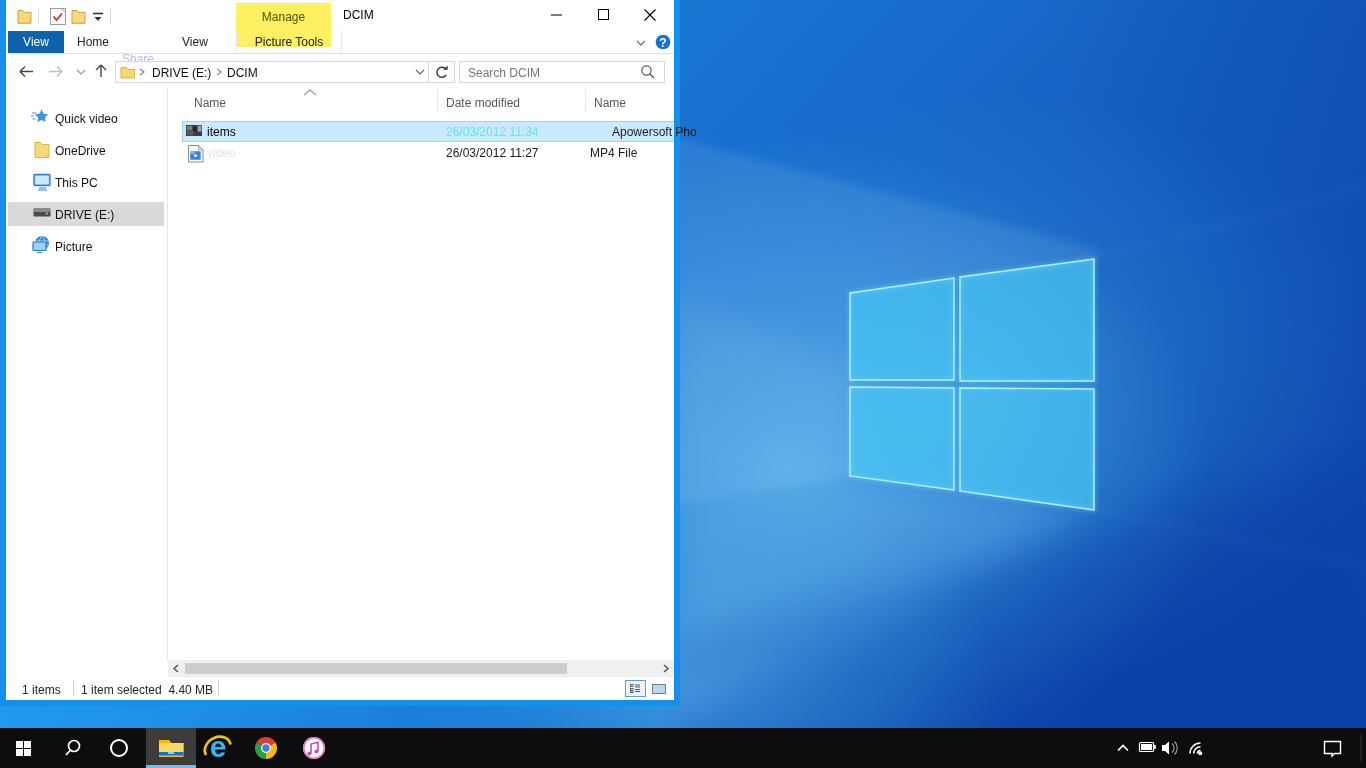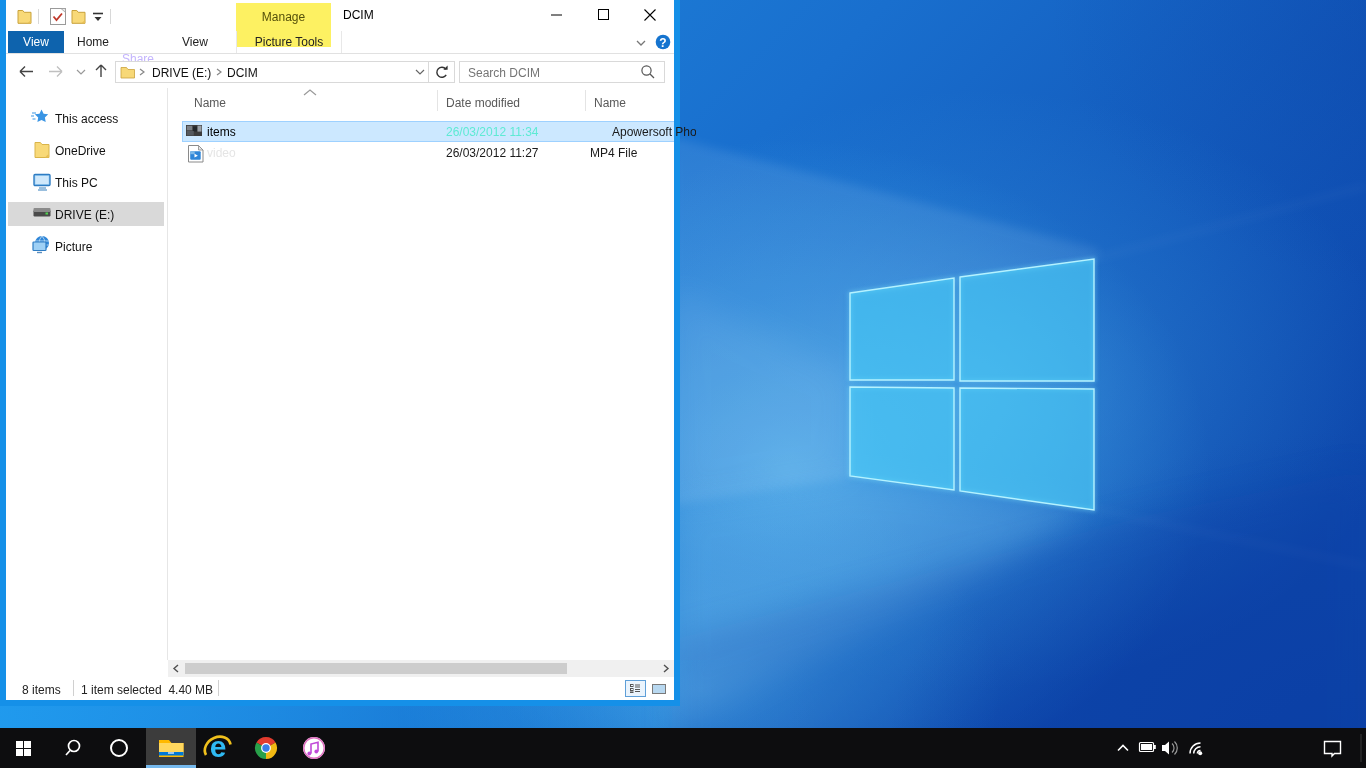--- a/index.html
+++ b/index.html
@@ -143,21 +143,21 @@
 <div class="abs" style="left:152px;top:66px;color:#111">DRIVE (E:)</div>
 <div class="abs" style="left:227px;top:66px;color:#111">DCIM</div>
 <div class="abs" style="left:468px;top:66px;color:#757575">Search DCIM</div>
 <svg class="abs" style="left:638px;top:63px" width="20" height="18" viewBox="0 0 20 18">
   <circle cx="8.5" cy="7.5" r="4.6" stroke="#555" stroke-width="1.2" fill="none"></circle>
   <line x1="12" y1="11" x2="16" y2="15" stroke="#555" stroke-width="1.2"></line>
 </svg>
 
 <div class="abs" style="left:167px;top:88px;width:1px;height:572px;background:#e6e6e6"></div>
 <div class="abs" style="left:8px;top:202px;width:156px;height:24px;background:#d9d9d9"></div>
-<div class="abs" style="left:55px;top:112px;color:#111">This access</div>
+<div class="abs" style="left:55px;top:112px;color:#111">Quick video</div>
 <div class="abs" style="left:55px;top:144px;color:#111">OneDrive</div>
 <div class="abs" style="left:55px;top:176px;color:#111">This PC</div>
 <div class="abs" style="left:55px;top:208px;color:#111">DRIVE (E:)</div>
 <div class="abs" style="left:55px;top:240px;color:#111">Picture</div>
 <svg class="abs" style="left:30px;top:104px" width="22" height="170" viewBox="0 0 22 170">
 
   <path d="M11.5 5.5 l2.1 4.2 4.6 0.6 -3.3 3.2 0.8 4.6 -4.2 -2.2 -4.1 2.2 0.8 -4.6 -3.4 -3.2 4.7 -0.6 z" fill="#3a95e4"></path>
   <path d="M2 9 h4 M1 12 h3 M2.5 15 h3" stroke="#3a95e4" stroke-width="1.1"></path>
 
   <path d="M5 38.5 h5.4 l1.6 2 h7 v13 h-14 z" fill="#f8d978" stroke="#d9b44a" stroke-width="1"></path>
@@ -208,21 +208,21 @@
 <div class="abs" style="left:446px;top:146px;color:#1a1a1a">26/03/2012 11:27</div>
 <div class="abs" style="left:590px;top:146px;color:#1a1a1a">MP4 File</div>
 
 <div class="abs" style="left:168px;top:660px;width:506px;height:17px;background:#f0f0f0"></div>
 <div class="abs" style="left:185px;top:663px;width:382px;height:11px;background:#cdcdcd"></div>
 <svg class="abs" style="left:168px;top:660px" width="506" height="17" viewBox="0 0 506 17">
   <path d="M10 5 L6 8.5 L10 12" stroke="#505050" stroke-width="1.4" fill="none"></path>
   <path d="M496 5 L500 8.5 L496 12" stroke="#505050" stroke-width="1.4" fill="none"></path>
 </svg>
 
-<div class="abs" style="left:22px;top:683px;color:#222">8 items</div>
+<div class="abs" style="left:22px;top:683px;color:#222">1 items</div>
 <div class="abs" style="left:73px;top:680px;width:1px;height:16px;background:#d0d0d0"></div>
 <div class="abs" style="left:81px;top:683px;color:#222">1 item selected&nbsp;&nbsp;4.40 MB</div>
 <div class="abs" style="left:218px;top:680px;width:1px;height:16px;background:#d0d0d0"></div>
 <div class="abs" style="left:625px;top:680px;width:21px;height:17px;border:1px solid #5e9fd8;background:#eaf4fd"></div>
 <svg class="abs" style="left:625px;top:680px" width="44" height="17" viewBox="0 0 44 17">
   <g stroke="#555" stroke-width="1">
     <rect x="5.5" y="4.5" width="2.5" height="2" fill="none"></rect>
     <rect x="5.5" y="8.5" width="2.5" height="2" fill="none"></rect>
     <rect x="5.5" y="12" width="2.5" height="0.5" fill="none"></rect>
     <path d="M10 5 h5 M10 7 h5 M10 9.5 h5 M10 11.5 h5"></path>

